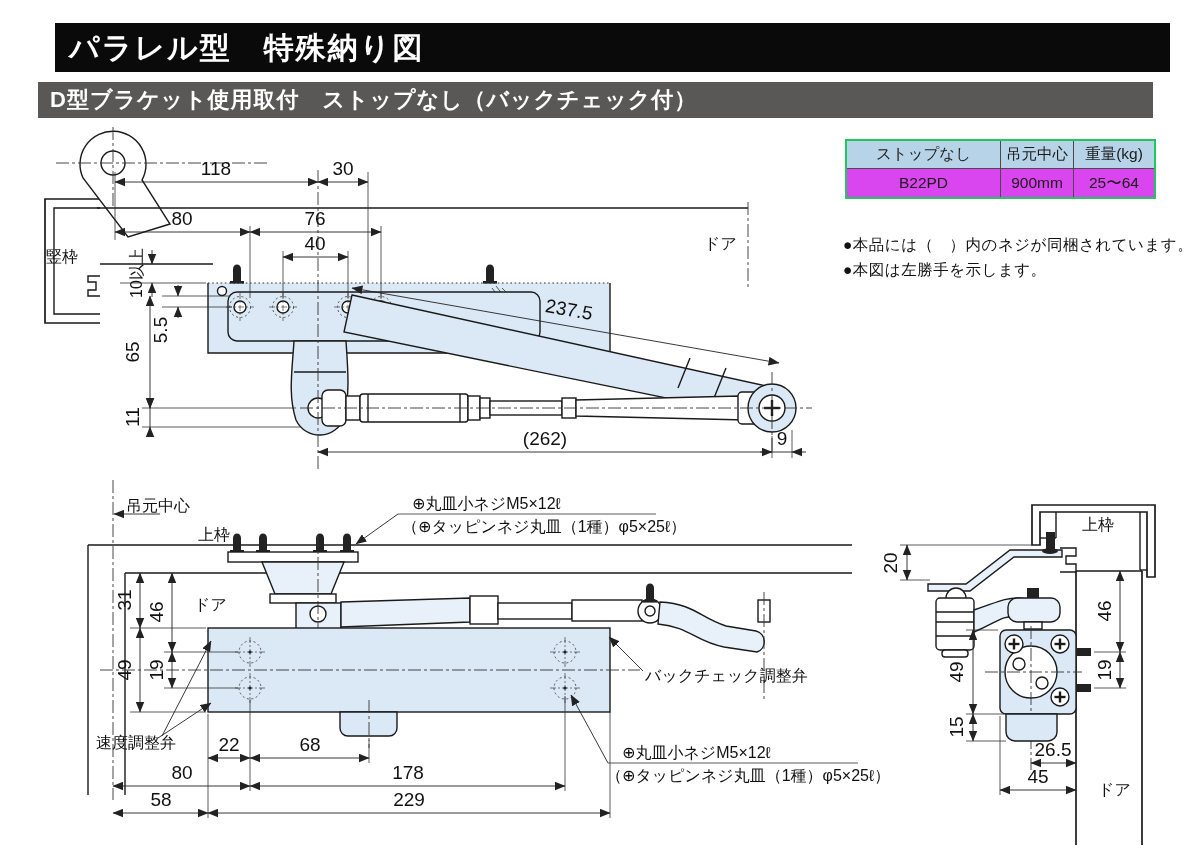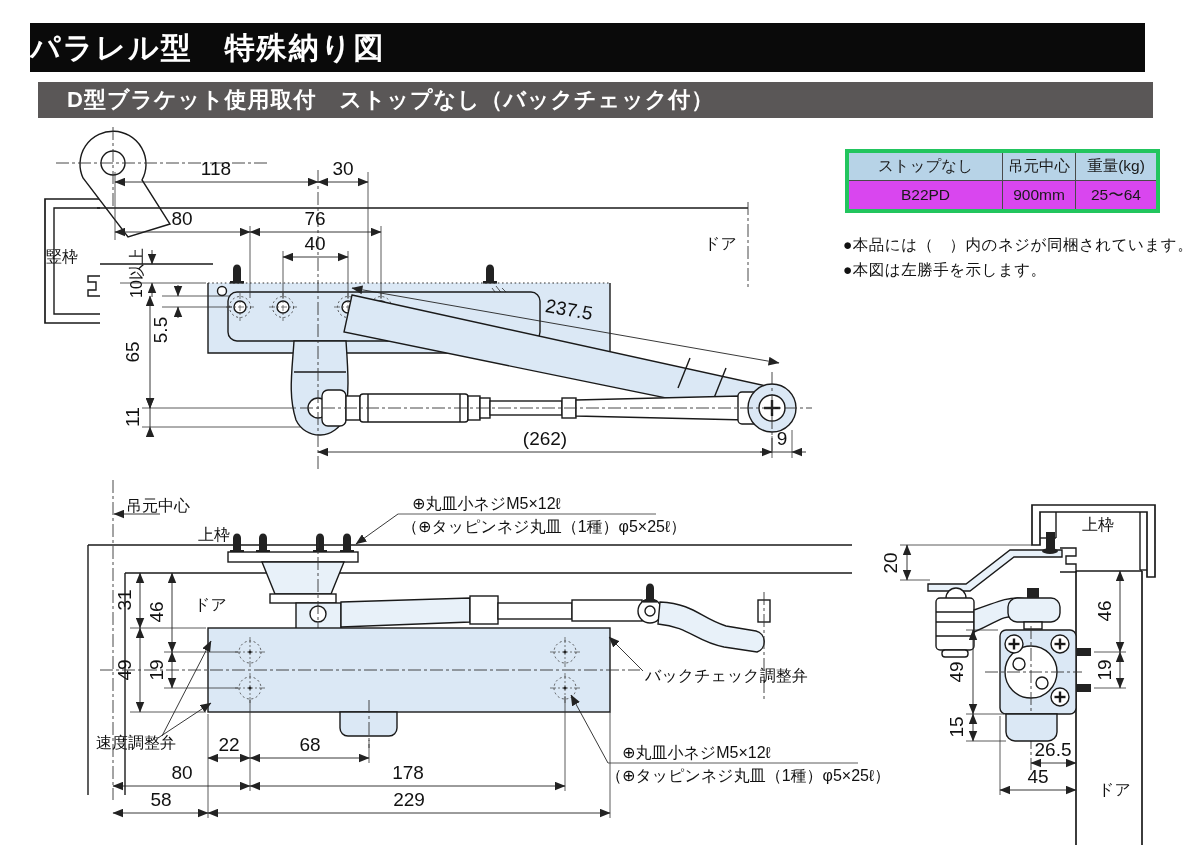--- a/index.html
+++ b/index.html
@@ -1,22 +1,22 @@
 <!DOCTYPE html>
 <html><head>
 <meta charset="utf-8">
 <style>
   html,body{margin:0;padding:0;background:#fff;}
   .page{position:relative;width:1200px;height:848px;background:#fff;overflow:hidden;
         font-family:"Liberation Sans","DejaVu Sans",sans-serif;}
-  .title-bar{position:absolute;left:30px;top:23px;width:1115px;height:49px;background:#0a0a0a;
-        color:#fff;font-size:30px;font-weight:bold;line-height:49px;box-sizing:border-box;letter-spacing:2px;}
+  .title-bar{position:absolute;left:55px;top:23px;width:1115px;height:49px;background:#0a0a0a;
+        color:#fff;font-size:30px;font-weight:bold;line-height:49px;padding-left:14px;box-sizing:border-box;letter-spacing:2px;}
   .sub-bar{position:absolute;left:38px;top:82px;width:1115px;height:36px;background:#5a5757;
-        color:#fff;font-size:22px;font-weight:bold;line-height:36px;padding-left:29px;box-sizing:border-box;letter-spacing:1px;}
-  table.spec{position:absolute;left:845px;top:149px;border-collapse:collapse;border:4px solid #22c55e;}
+        color:#fff;font-size:22px;font-weight:bold;line-height:36px;padding-left:12px;box-sizing:border-box;letter-spacing:1px;}
+  table.spec{position:absolute;left:845px;top:139px;border-collapse:collapse;border:2px solid #22c55e;}
   table.spec th,table.spec td{border:1px solid #4a4a4a;font-weight:normal;text-align:center;
         font-size:15.5px;color:#1a1a1a;padding:0;}
   table.spec th{background:#b7d3e7;height:27px;}
   table.spec td{background:#d946ef;height:28px;}
   .c1{width:153px}.c2{width:72px}.c3{width:80px}
   .notes{position:absolute;left:843px;top:234px;font-size:15.5px;color:#111;line-height:25px;letter-spacing:0.5px;font-family:Liberation Mono, monospace;}
   svg.draw{position:absolute;left:0;top:0;pointer-events:none;}
   
   .ol{fill:none;stroke:#1a1a1a;stroke-width:1.4}
   .ol2{fill:none;stroke:#1a1a1a;stroke-width:1.7}

